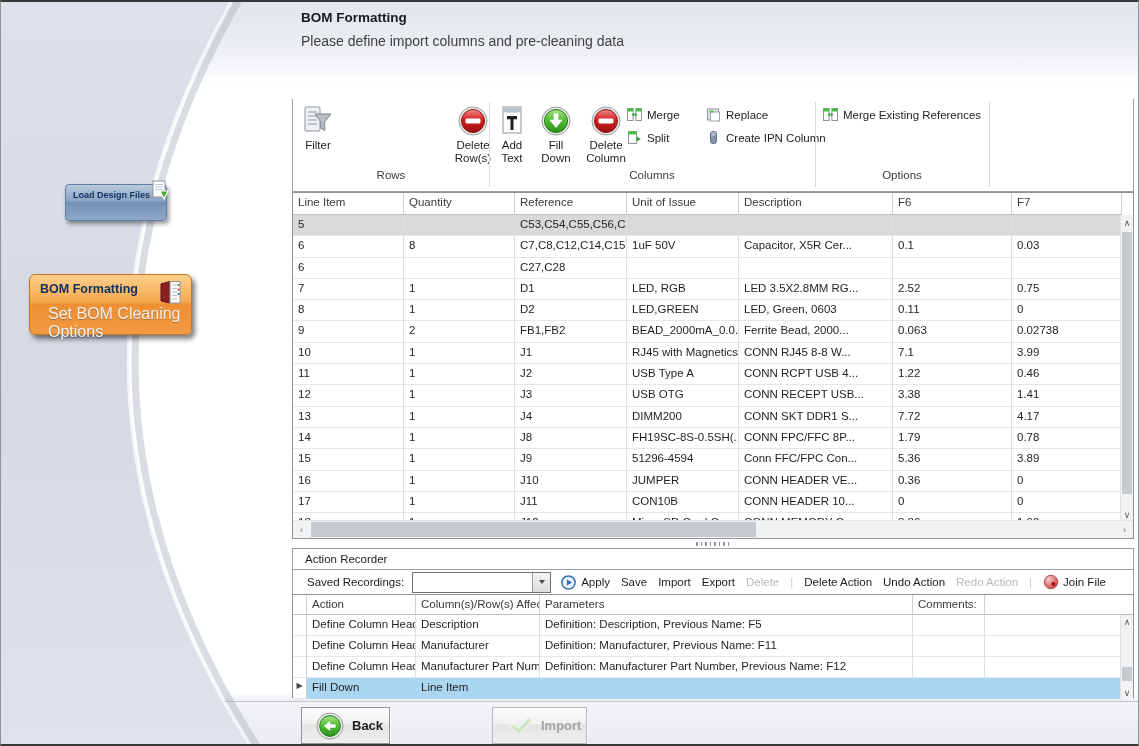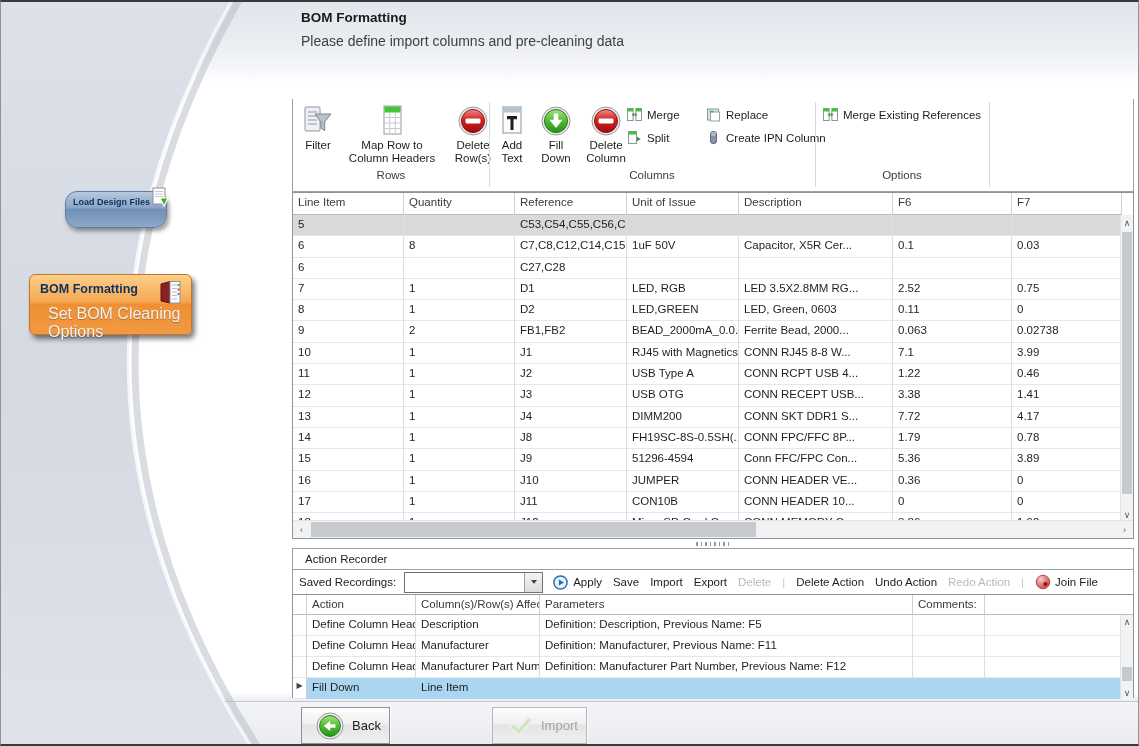--- a/index.html
+++ b/index.html
@@ -8,21 +8,21 @@
        background:linear-gradient(180deg,#e2e5eb 0%,#e9ecf1 5%,#f4f5f8 8.5%,#ffffff 11%,#ffffff 93%,#eef0f3 94%,#e9ebef 100%);}
   svg{display:block}
   .abs{position:absolute}
   
   .pg-title{left:300px;top:8px;font-size:13.5px;font-weight:bold;color:#1a1a1a}
   .pg-sub{left:300px;top:31px;font-size:14px;color:#404040}
   
   .step{border-radius:6px;box-shadow:2px 3px 4px rgba(0,0,0,.4);z-index:5}
   .step .t{position:absolute;font-weight:bold;color:#10305e}
   .step .s{position:absolute;color:#f2f2f0;text-shadow:0 1px 1px rgba(0,0,0,.3)}
-  .step-load{left:64px;top:189px;width:100px;height:35px;border-radius:12px;
+  .step-load{left:64px;top:182px;width:100px;height:35px;border-radius:4px;
      background:linear-gradient(180deg,#b9c9dd 0%,#8aa5c5 45%,#7090b6 50%,#8ea9c8 100%);border:1px solid #5f7ea6}
   .step-load .t{left:7px;top:5px;font-size:9px}
   .step-bom{left:28px;top:272px;width:161px;height:59px;
      background:linear-gradient(180deg,#fccf8a 0%,#f6a851 45%,#ef8f33 50%,#f19a43 100%);border:1px solid #c87523;box-shadow:3px 4px 5px rgba(0,0,0,.5)}
   .step-bom .t{left:10px;top:7px;font-size:12.5px}
   .step-bom .s{left:18px;top:30px;font-size:16px}
   .step-finish{left:27px;top:384px;width:163px;height:55px;border-radius:4px;
      background:linear-gradient(180deg,#93aacb 0%,#7e98bf 40%,#92a9c8 60%,#c6d2e3 100%);border:1px solid #62799c}
   .step-finish .t{left:8px;top:6px;font-size:12.5px}
   .step-finish .s{left:8px;top:29px;font-size:10.5px;color:#20304a;text-shadow:none}
@@ -56,34 +56,34 @@
   .sbv{position:absolute;width:13px;background:#f1f2f3;border-left:1px solid #e2e3e5;box-sizing:border-box}
   .sbh{position:absolute;height:18px;background:#f1f2f3;border-top:1px solid #e2e3e5;box-sizing:border-box}
   .sbtn{position:absolute;display:flex;align-items:center;justify-content:center;font-size:9px;color:#5a5a5a;background:#f1f2f3}
   .thumb{position:absolute;background:#c6c9cd}
   
   .split{left:291px;top:537px;width:842px;height:9px;z-index:4;display:flex;align-items:center;justify-content:center}
   .grip{width:34px;height:4px;background:repeating-linear-gradient(90deg,#8f959d 0 1.5px,transparent 1.5px 4.5px)}
   
   .acap{left:291px;top:546px;width:842px;height:22px;padding-left:12px}
   .atoolbar{left:291px;top:568px;width:842px;height:24px;background:#fff;border-left:1px solid #9aa0a8;border-right:1px solid #9aa0a8;box-sizing:border-box;display:flex;align-items:center;font-size:11.5px;color:#1c1c1c;z-index:4}
-  .atoolbar .lbl{margin-left:6px}
+  .atoolbar .lbl{margin-left:14px}
   .combo{width:137px;height:19px;background:#fff;border:1px solid #707070;margin-left:8px;position:relative}
   .combo .cbtn{position:absolute;right:0;top:0;bottom:0;width:17px;background:linear-gradient(180deg,#f4f4f4,#dcdcdc);border-left:1px solid #a0a0a0;display:flex;align-items:center;justify-content:center}
   .combo .car{width:0;height:0;border-left:3.5px solid transparent;border-right:3.5px solid transparent;border-top:4px solid #444}
   .tbi{margin-left:11px;cursor:default}
   .tbi.dis{color:#b9b9b9}
   .tsep{margin-left:11px;color:#c9c9c9}
   .abox{left:291px;top:592px;width:842px;height:104px;background:#fff;border:1px solid #8f949b;box-sizing:border-box;z-index:4}
   .ahdr{height:20px}
   .ahdr .selcol{border-bottom:1px solid #b9bec4}
   .ahdr .th.c4{border-right:none}
   
   .footerbar{position:absolute;left:0;top:699px;width:1139px;height:45px;background:linear-gradient(180deg,#f3f4f7,#e9ebef);border-top:1px solid #c2c6cc;z-index:1}
-  .fbtn{position:absolute;top:705px;height:37px;box-sizing:border-box;border:1px solid #8e9299;background:linear-gradient(180deg,#fdfdfd 0%,#f0f0f0 45%,#e4e4e4 50%,#f0f0f1 100%);display:flex;align-items:center;gap:8px;padding:0 14px;font-size:13px;font-weight:normal;color:#1f1f1f;z-index:6;box-shadow:1px 1px 0 rgba(255,255,255,.8)}
+  .fbtn{position:absolute;top:705px;height:37px;box-sizing:border-box;border:1px solid #8e9299;background:linear-gradient(180deg,#fdfdfd 0%,#f0f0f0 45%,#e4e4e4 50%,#f0f0f1 100%);display:flex;align-items:center;gap:8px;padding:0 14px;font-size:13px;font-weight:bold;color:#1f1f1f;z-index:6;box-shadow:1px 1px 0 rgba(255,255,255,.8)}
   .fbtn.dis{color:#a3a3a3;border-color:#b4b7bc}
   .crescent{z-index:2}
   .z4{z-index:4}
 </style>
 </head>
 <body>
 
 <div id="app">
 
   <svg width="0" height="0" style="position:absolute">
@@ -152,30 +152,20 @@
     <div class="rb" style="left:5px;width:40px">
       <span class="ric">
         <svg width="34" height="34" viewBox="0 0 34 34">
             <rect x="4" y="3" width="15" height="24" rx="1" fill="#eef1f4" stroke="#8e959d"></rect>
             <path d="M7 8h9M7 12h9M7 16h9M7 20h9" stroke="#aeb6bf" stroke-width="1.4"></path>
             <path d="M14 10h16l-6.3 7.8v8.7l-3.8-2.4v-6.3z" fill="#b9c0c8" stroke="#7c838c"></path>
           </svg>
       </span>
       <span>Filter</span>
     </div>
-    <div class="rb" style="left:47px;width:104px">
-      <span class="ric">
-        <svg width="34" height="34" viewBox="0 0 34 34">
-            <rect x="9" y="2" width="17" height="28" fill="#fff" stroke="#939aa2"></rect>
-            <rect x="9.5" y="2.5" width="16" height="6" fill="#45c13e"></rect>
-            <path d="M9 13.5h17M9 19h17M9 24.5h17M14.7 8.5V30M20.3 8.5V30" stroke="#c7ccd2"></path>
-          </svg>
-      </span>
-      <span>Map Row to Column Headers</span>
-    </div>
     <div class="rb" style="left:152px;width:56px">
       <span class="ric">
         <svg width="34" height="34" viewBox="0 0 34 34">
             <circle cx="17" cy="17" r="14" fill="#e9e9e9" stroke="#9b9b9b"></circle>
             <circle cx="17" cy="17" r="11.5" fill="url(#redg)" stroke="#8c1616"></circle>
             <rect x="9.5" y="14.6" width="15" height="4.8" rx="1.3" fill="#fff"></rect>
           </svg>
       </span>
       <span>Delete Row(s)</span>
     </div>

